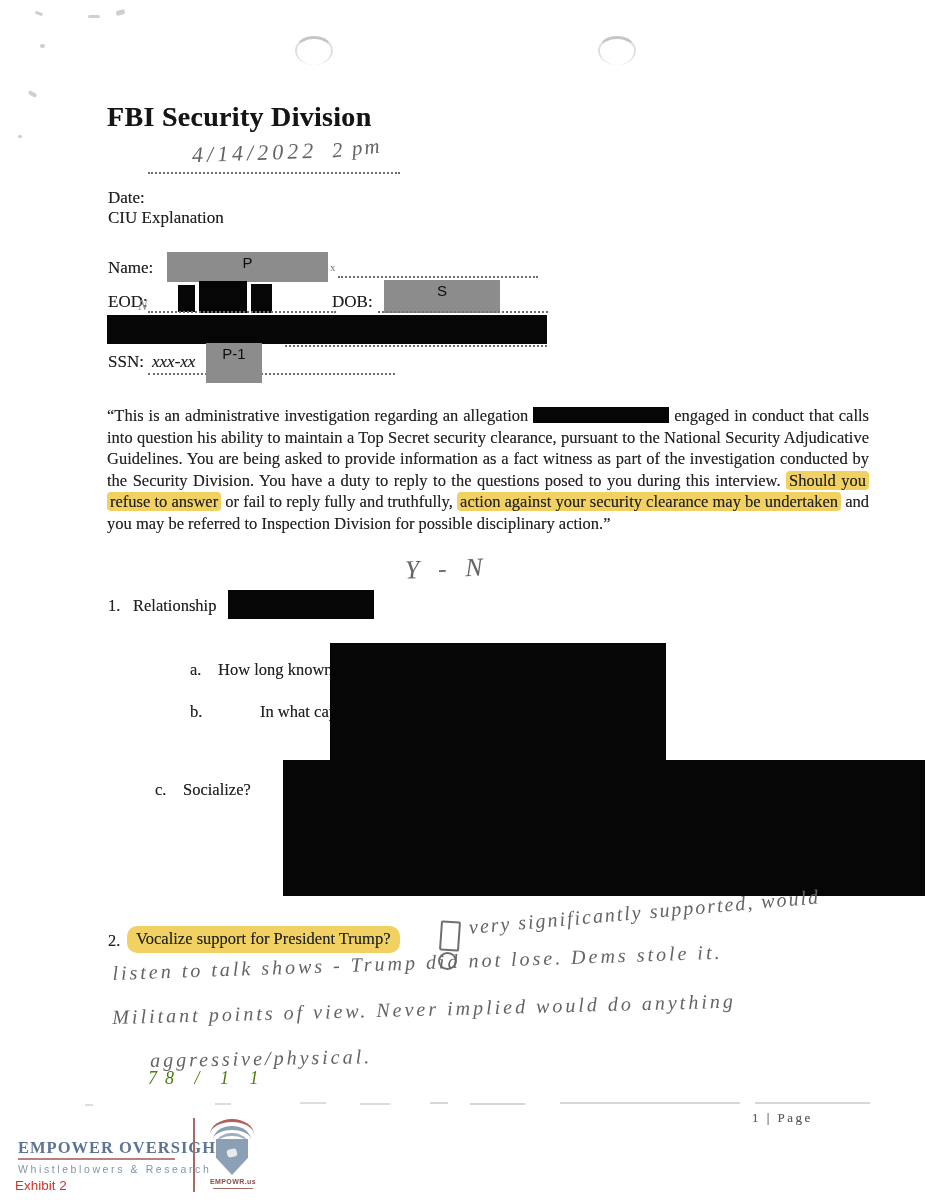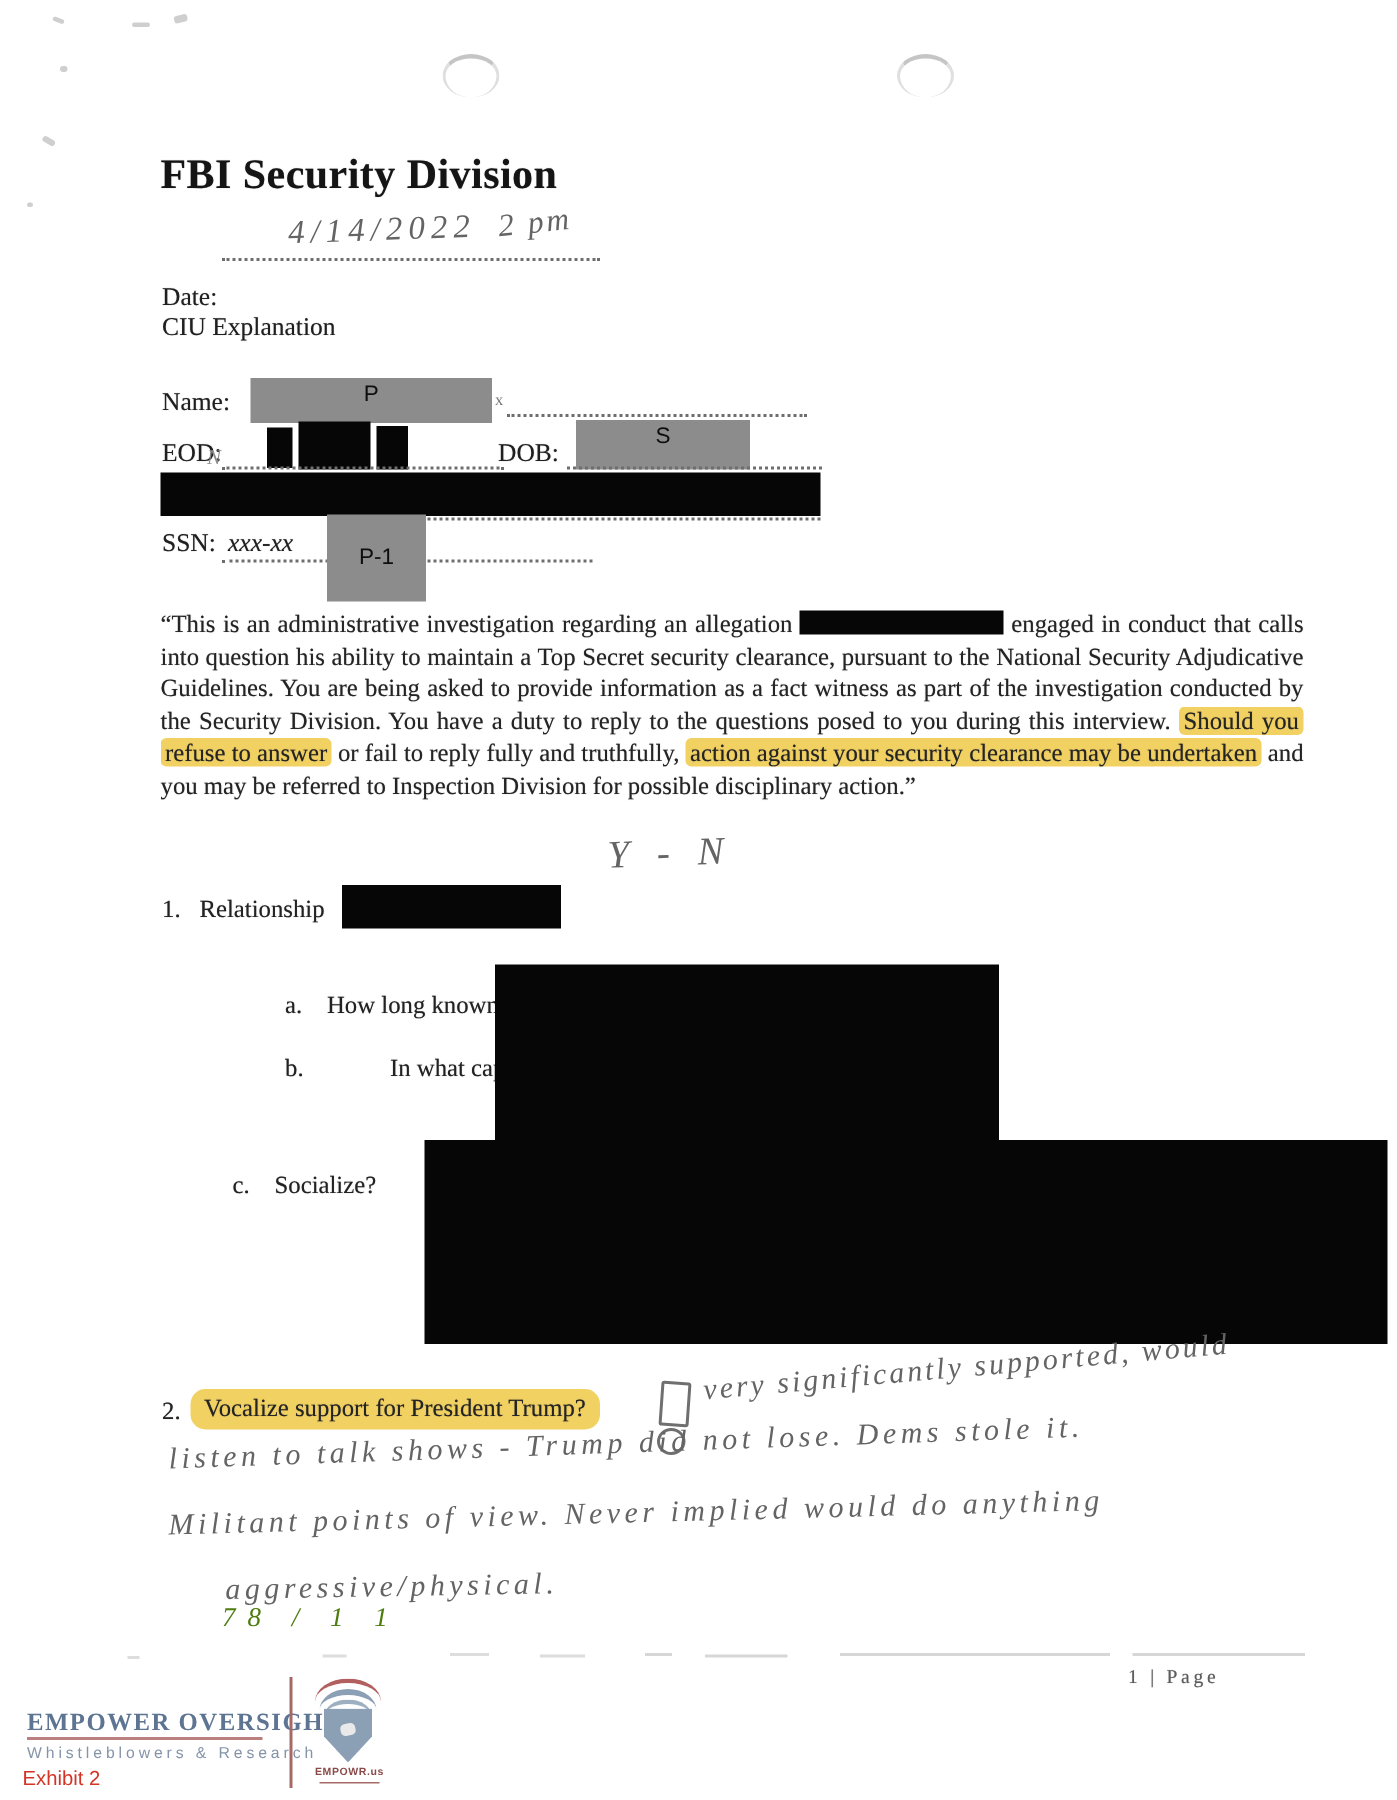--- a/index.html
+++ b/index.html
@@ -116,21 +116,21 @@
   </div>
   <div class="abs dotline" style="left:378px;top:311px;width:170px;"></div>
 
   <div class="abs hw hw-light" style="left:138px;top:298px;font-size:14px;">N</div>
   <div class="abs redact-black" style="left:107px;top:315px;width:440px;height:29px;"></div>
   <div class="abs dotline" style="left:285px;top:345px;width:262px;"></div>
 
   <div class="abs label scan" style="left:108px;top:352px;">SSN:</div>
   <div class="abs dotline" style="left:148px;top:373px;width:247px;"></div>
   <div class="abs label scan" style="left:152px;top:352px;font-style:italic;">xxx-xx</div>
-  <div class="abs redact-gray" style="left:218px;top:343px;width:66px;height:38px;padding-top:20px;">
+  <div class="abs redact-gray" style="left:206px;top:343px;width:56px;height:38px;padding-top:2px;">
     <span>P-1</span>
   </div>
 
   <div class="abs statement scan" style="left:107px;top:405px;">
     <span>“This is an administrative investigation regarding an allegation</span>
     <span class="redact-inline"></span>
     <span>engaged in conduct that calls into question his ability to maintain a Top Secret security clearance, pursuant to the National Security Adjudicative Guidelines. You are being asked to provide information as a fact witness as part of the investigation conducted by the Security Division. You have a duty to reply to the questions posed to you during this interview.</span>
     <span class="hl">Should you refuse to answer</span>
     <span>or fail to reply fully and truthfully,</span>
     <span class="hl">action against your security clearance may be undertaken</span>

